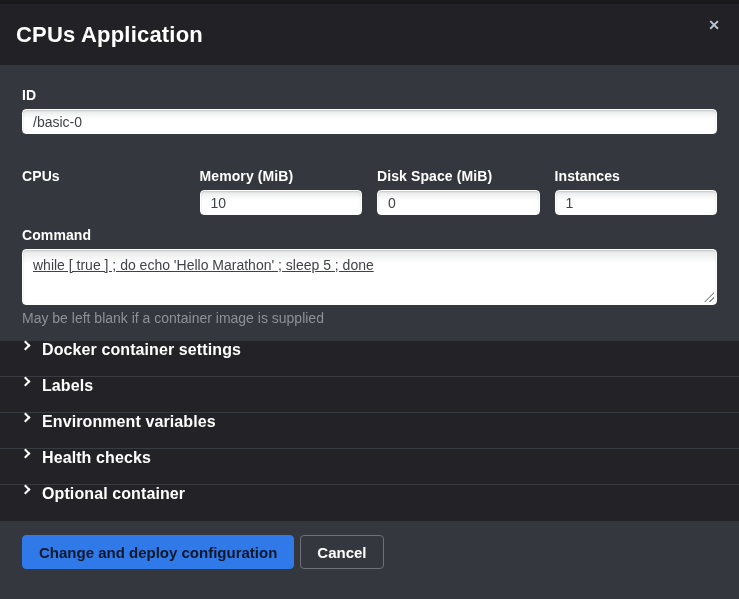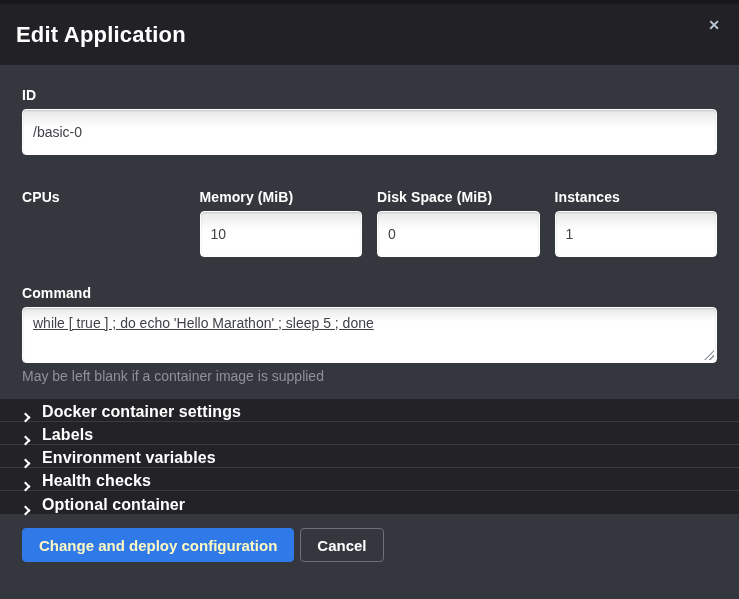--- a/index.html
+++ b/index.html
@@ -40,35 +40,35 @@
     background: #34373d;
     padding: 22px 22px 15px 22px;
     flex: none;
   }
   .field-label {
     display: block;
     color: #ffffff; font-size: 14px; font-weight: 700;
     margin-bottom: 6px; letter-spacing: 0.1px;
   }
   .text-input {
-    width: 100%; height: 46px;
+    width: 100%; height: 25px;
     border: 1px solid #ffffff; border-radius: 4px;
     background: linear-gradient(to bottom, #e7e8e9, #ffffff 40%);
     box-shadow: inset 0 1px 2px rgba(0,0,0,0.15);
     color: #3f4247; font-size: 14px;
     padding: 0 10px;
     font-family: "Liberation Sans", "DejaVu Sans", sans-serif;
     outline: none;
   }
   .field-group { margin-bottom: 34px; }
   .fields-row {
     display: grid;
     grid-template-columns: repeat(4, 1fr);
     grid-gap: 15px;
-    margin-bottom: 28px;
+    margin-bottom: 12px;
   }
   .textarea-wrap { position: relative; }
   .command-textarea {
     width: 100%; height: 56px;
     border: 1px solid #ffffff; border-radius: 4px;
     background: linear-gradient(to bottom, #e7e8e9, #ffffff 25%);
     box-shadow: inset 0 1px 2px rgba(0,0,0,0.15);
     color: #3f4247; font-size: 14px;
     padding: 7px 10px;
     font-family: "Liberation Sans", "DejaVu Sans", sans-serif;
@@ -87,22 +87,22 @@
   .help-text {
     color: #8e9298; font-size: 14px;
     margin-top: 5px;
   }
   
   .sections {
     background: #232327;
     flex: none;
   }
   .section-row {
-    height: 23px;
-    display: flex; align-items: flex-end;
+    height: 36px;
+    display: flex; align-items: flex-start;
     padding: 0 22px;
     border-bottom: 1px solid #3a3c41;
     cursor: pointer;
   }
   .section-row:last-child { border-bottom: none; }
   .chevron {
     width: 7px; height: 7px; flex: none;
     border-top: 2px solid #ffffff;
     border-right: 2px solid #ffffff;
     transform: rotate(45deg);
@@ -123,38 +123,38 @@
     height: 34px;
     border-radius: 4px;
     font-size: 15px; font-weight: 600;
     font-family: "Liberation Sans", "DejaVu Sans", sans-serif;
     cursor: pointer;
     padding: 0 16px;
   }
   .btn-primary {
     background: #2f7ae8;
     border: 1px solid #2f7ae8;
-    color: #fef9c3;
+    color: #0f172a;
     margin-right: 6px;
     text-align: right;
   }
   .btn-default {
     background: transparent;
     border: 1px solid #6d7076;
     color: #ffffff;
   }
 </style>
 </head>
 <body>
 
 <div class="modal">
   <div class="top-strip"></div>
 
   <div class="modal-header">
-    <div class="modal-title">Edit Application</div>
+    <div class="modal-title">CPUs Application</div>
     <button class="close-btn">✕</button>
   </div>
 
   <div class="form-body">
 
     <div class="field-group">
       <label class="field-label">ID</label>
       <input class="text-input" type="text" value="/basic-0" style="">
     </div>
 

